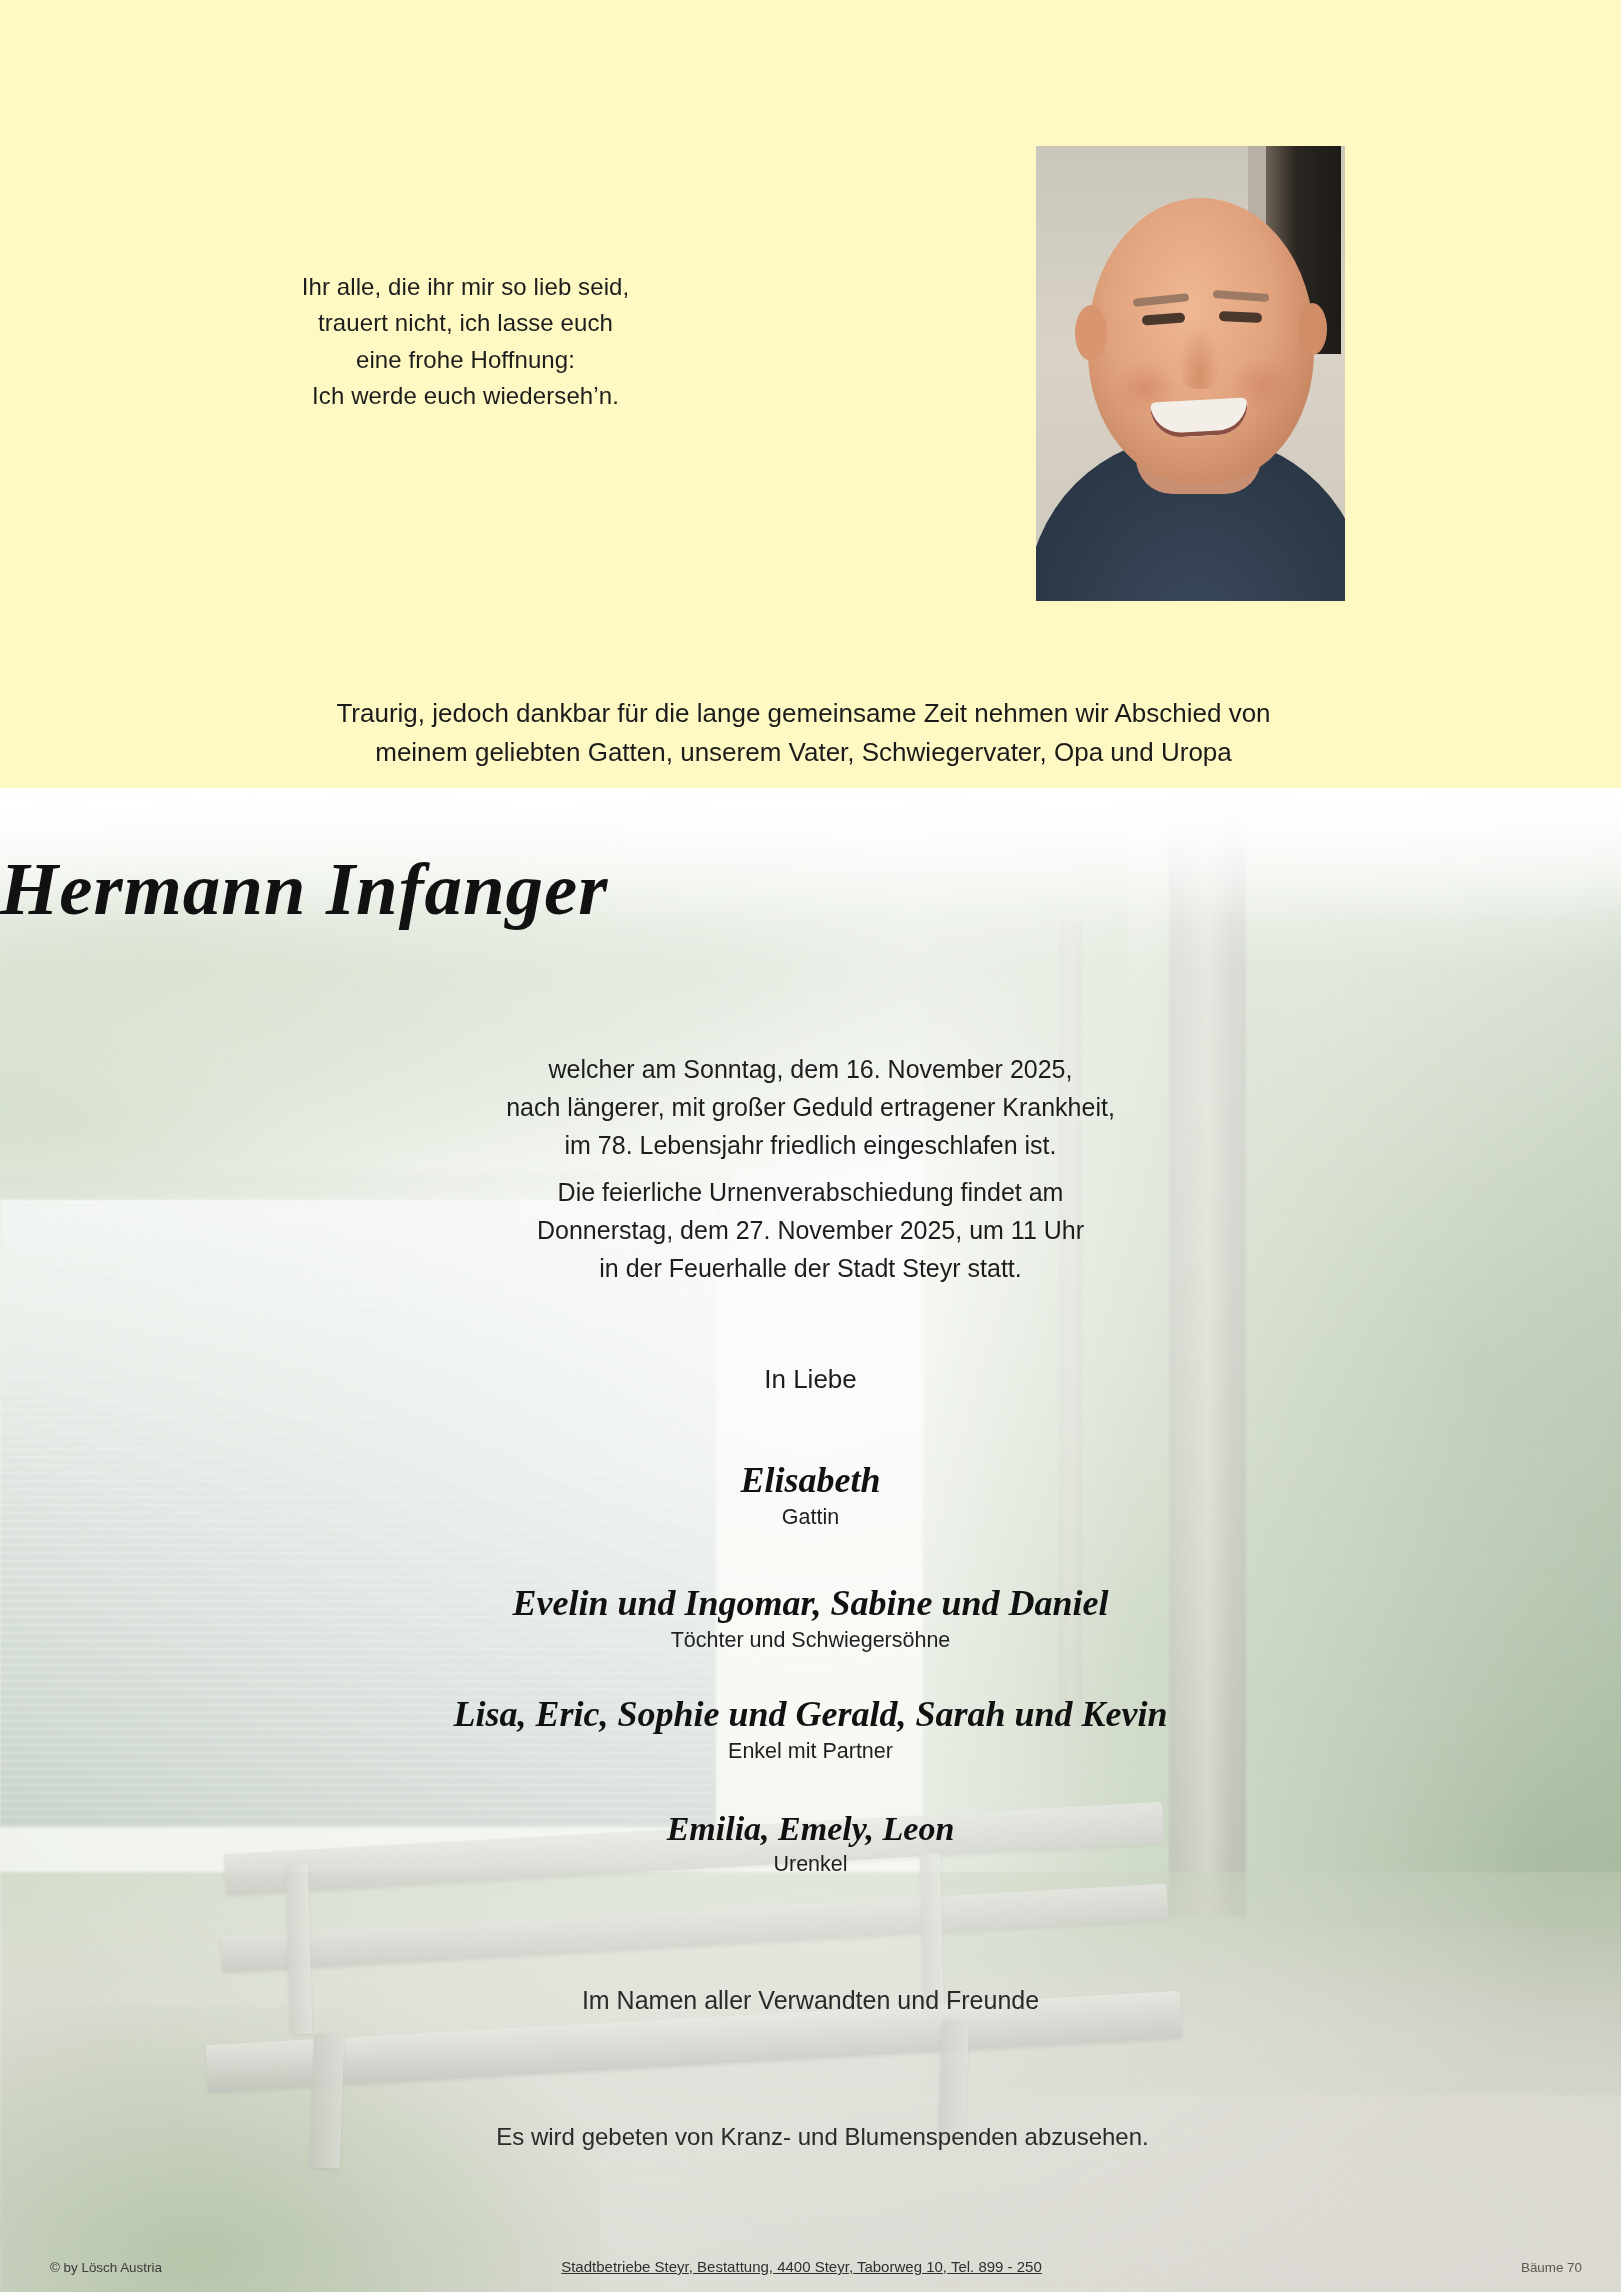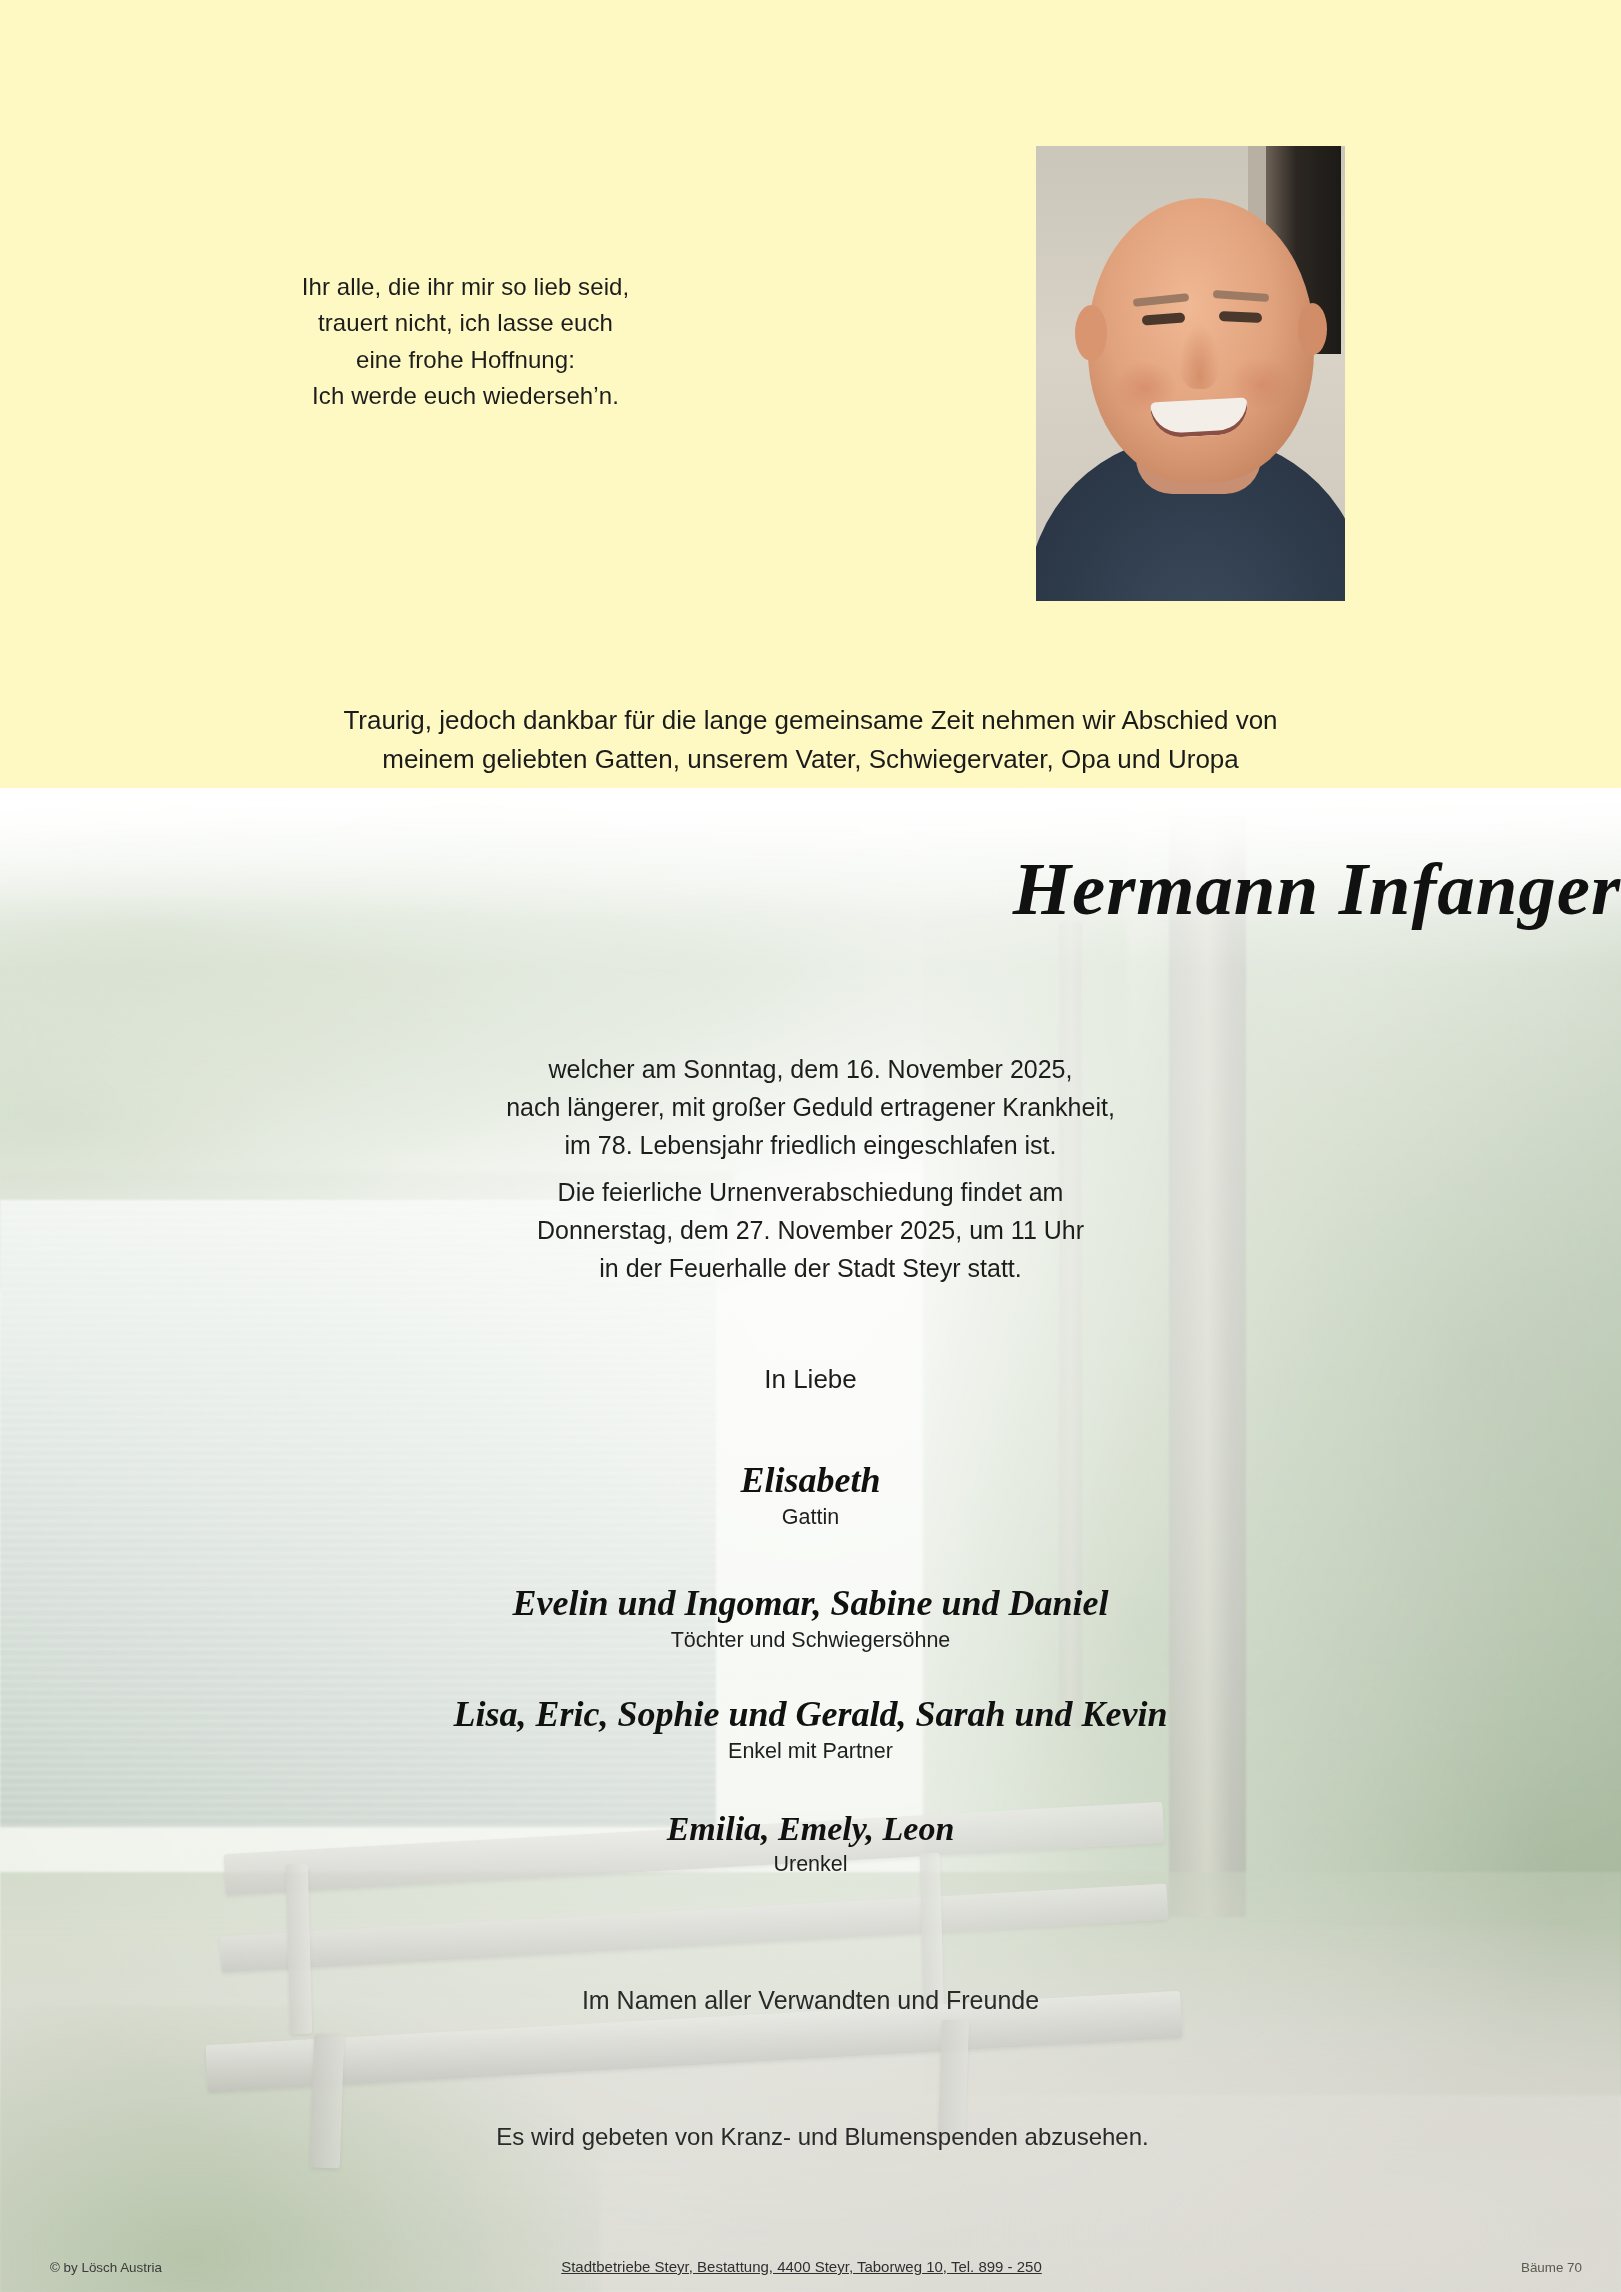--- a/index.html
+++ b/index.html
@@ -274,36 +274,35 @@
                     background: radial-gradient(ellipse at 50% 80%, #d4906b 0%, rgba(212,144,107,0) 72%); border-radius: 40%; }
   .portrait .mouth { position: absolute; left: 115px; top: 254px; width: 97px; height: 36px;
                      background: #f3efe8; border-radius: 7.2px 7.2px 39px 39px; box-shadow: 0 -4.5px 0 #8c4f43 inset; transform: rotate(-3deg); }
   .portrait .cheek-l { position: absolute; left: 77px; top: 215px; width: 64px; height: 54px;
                        background: radial-gradient(ellipse, rgba(203,118,92,0.45) 0%, rgba(203,118,92,0) 70%); }
   .portrait .cheek-r { position: absolute; left: 193px; top: 211px; width: 64px; height: 54px;
                        background: radial-gradient(ellipse, rgba(203,118,92,0.40) 0%, rgba(203,118,92,0) 70%); }
 
   .farewell {
     position: absolute;
-    left: 224px;
+    left: 217px;
     top: 694px;
     width: 1173px;
     text-align: center;
     font-size: 26px;
     line-height: 1.5;
     color: #1b1b1b;
-    margin-top: 7px;
   }
 
   .name {
     position: absolute;
     left: 0;
     top: 846px;
     width: 1621px;
-    text-align: right;
+    text-align: left;
     font-family: "Liberation Serif", serif;
     font-style: italic;
     font-weight: bold;
     font-size: 75px;
     letter-spacing: 0.9px;
     color: #111111;
   }
 
   .block {
     position: absolute;

